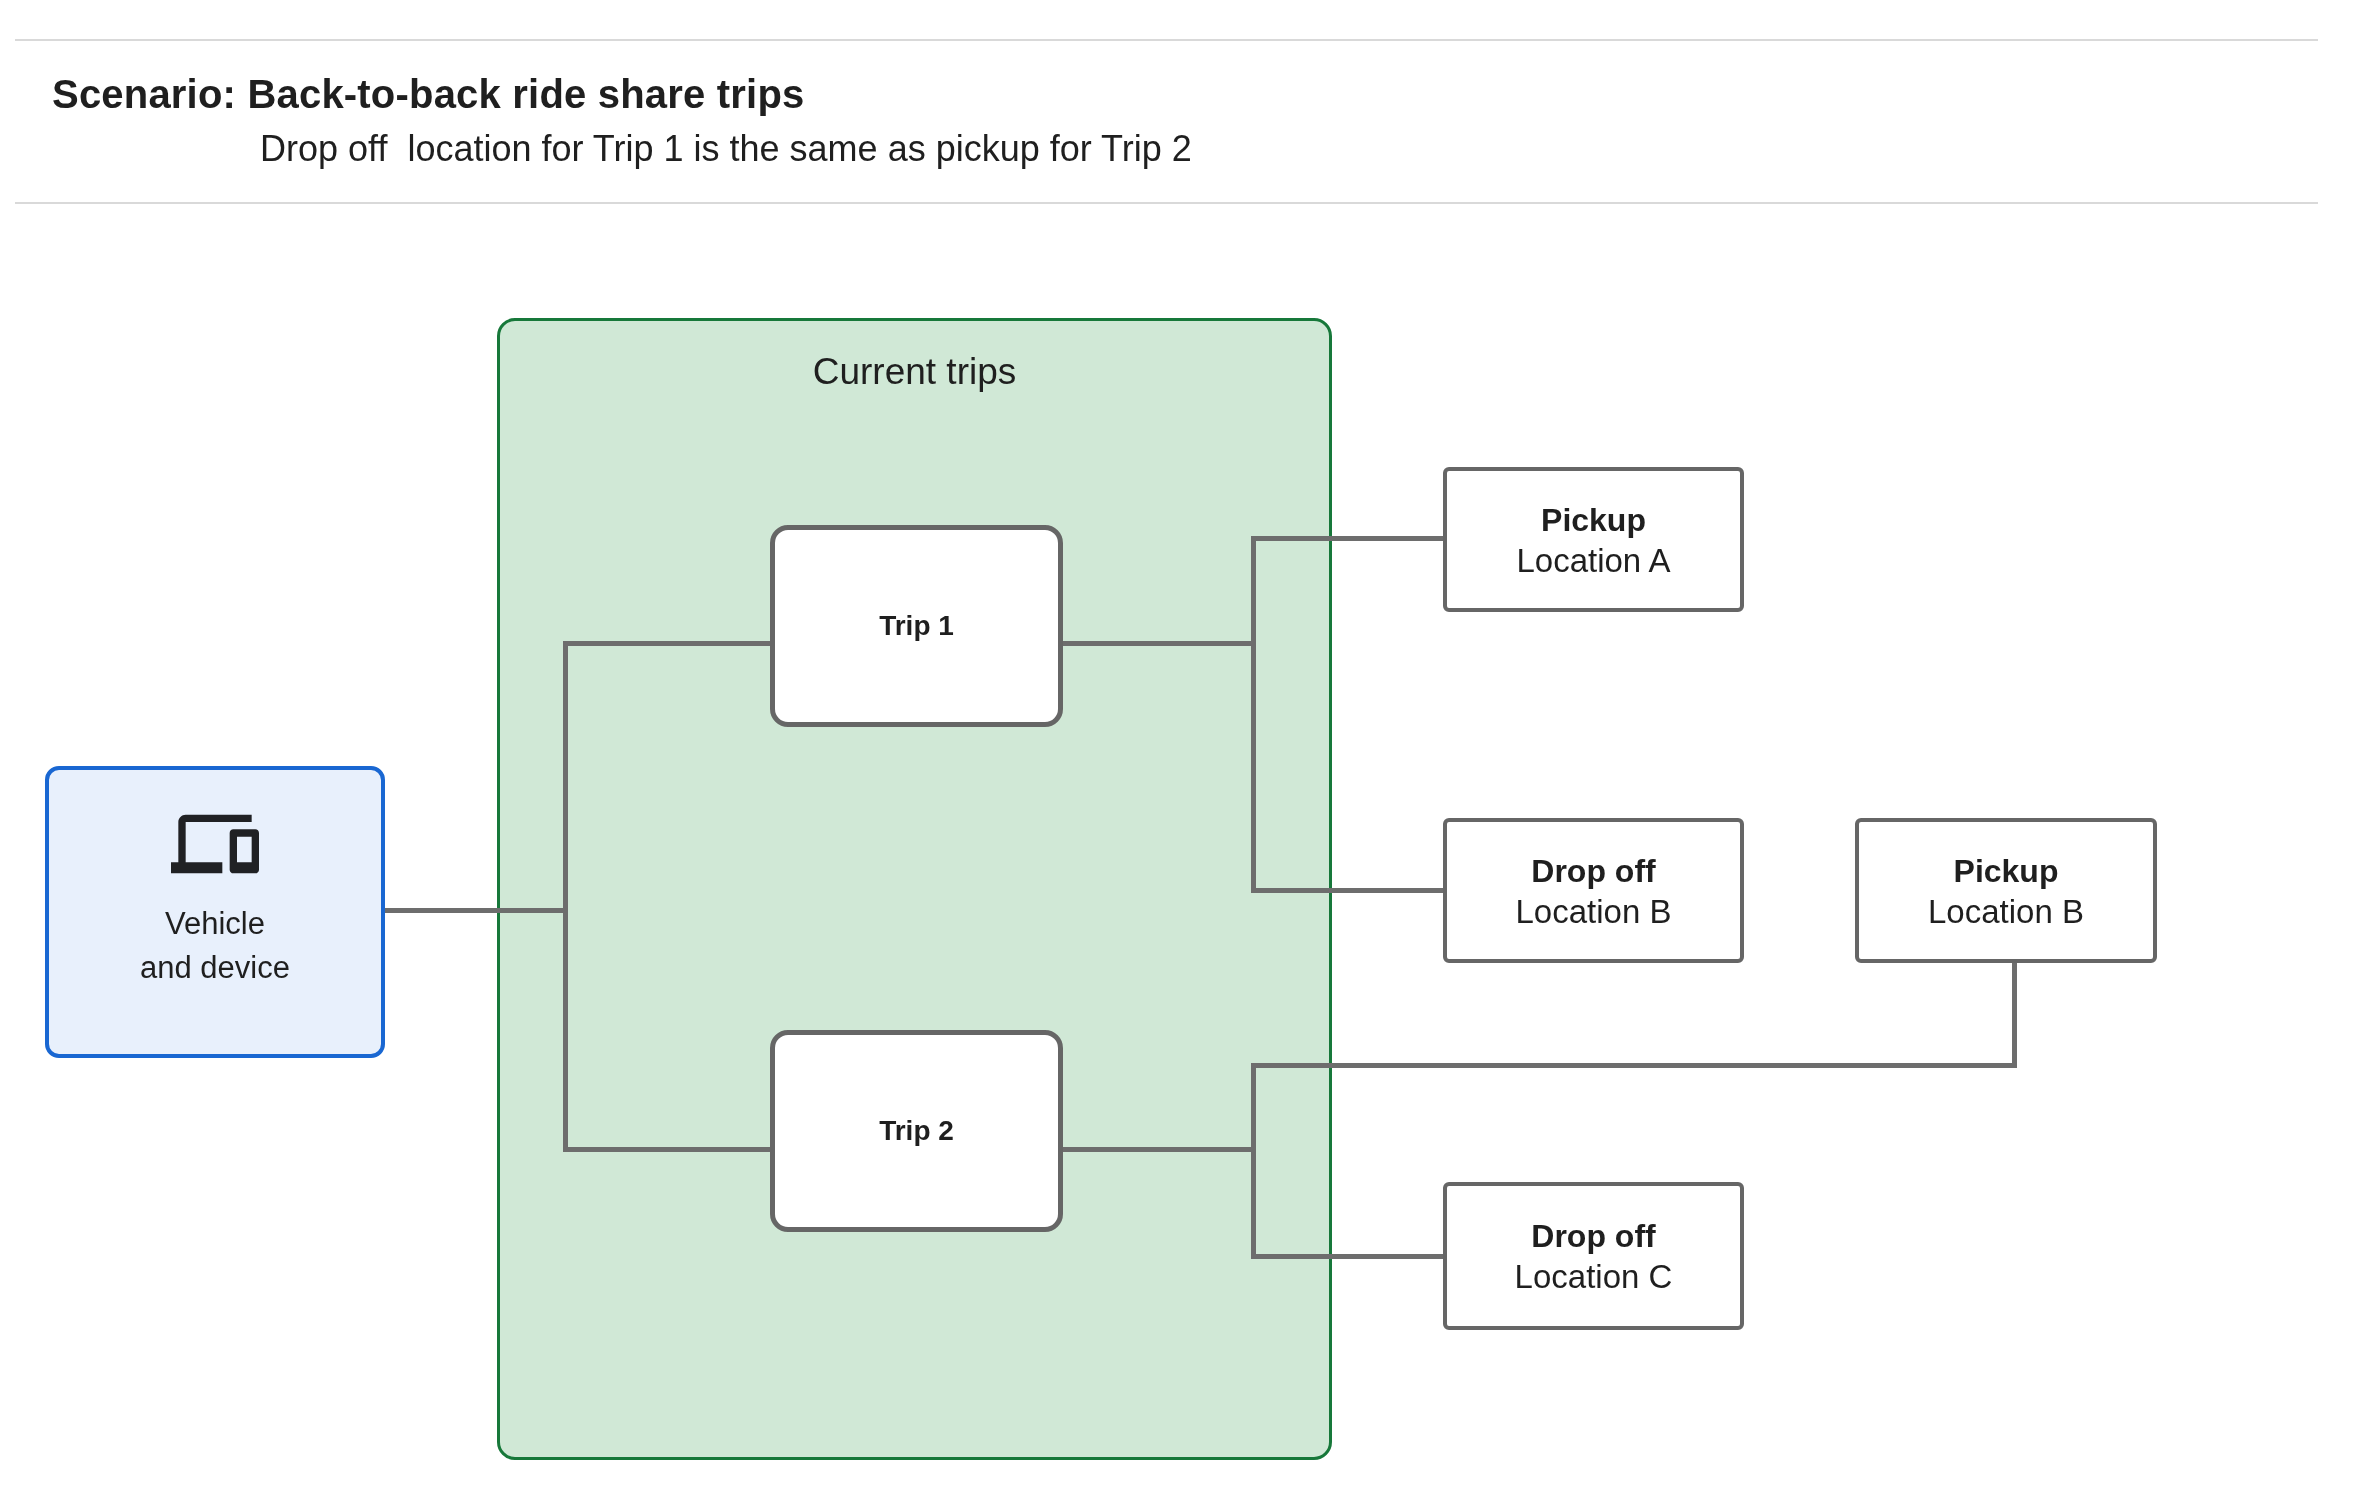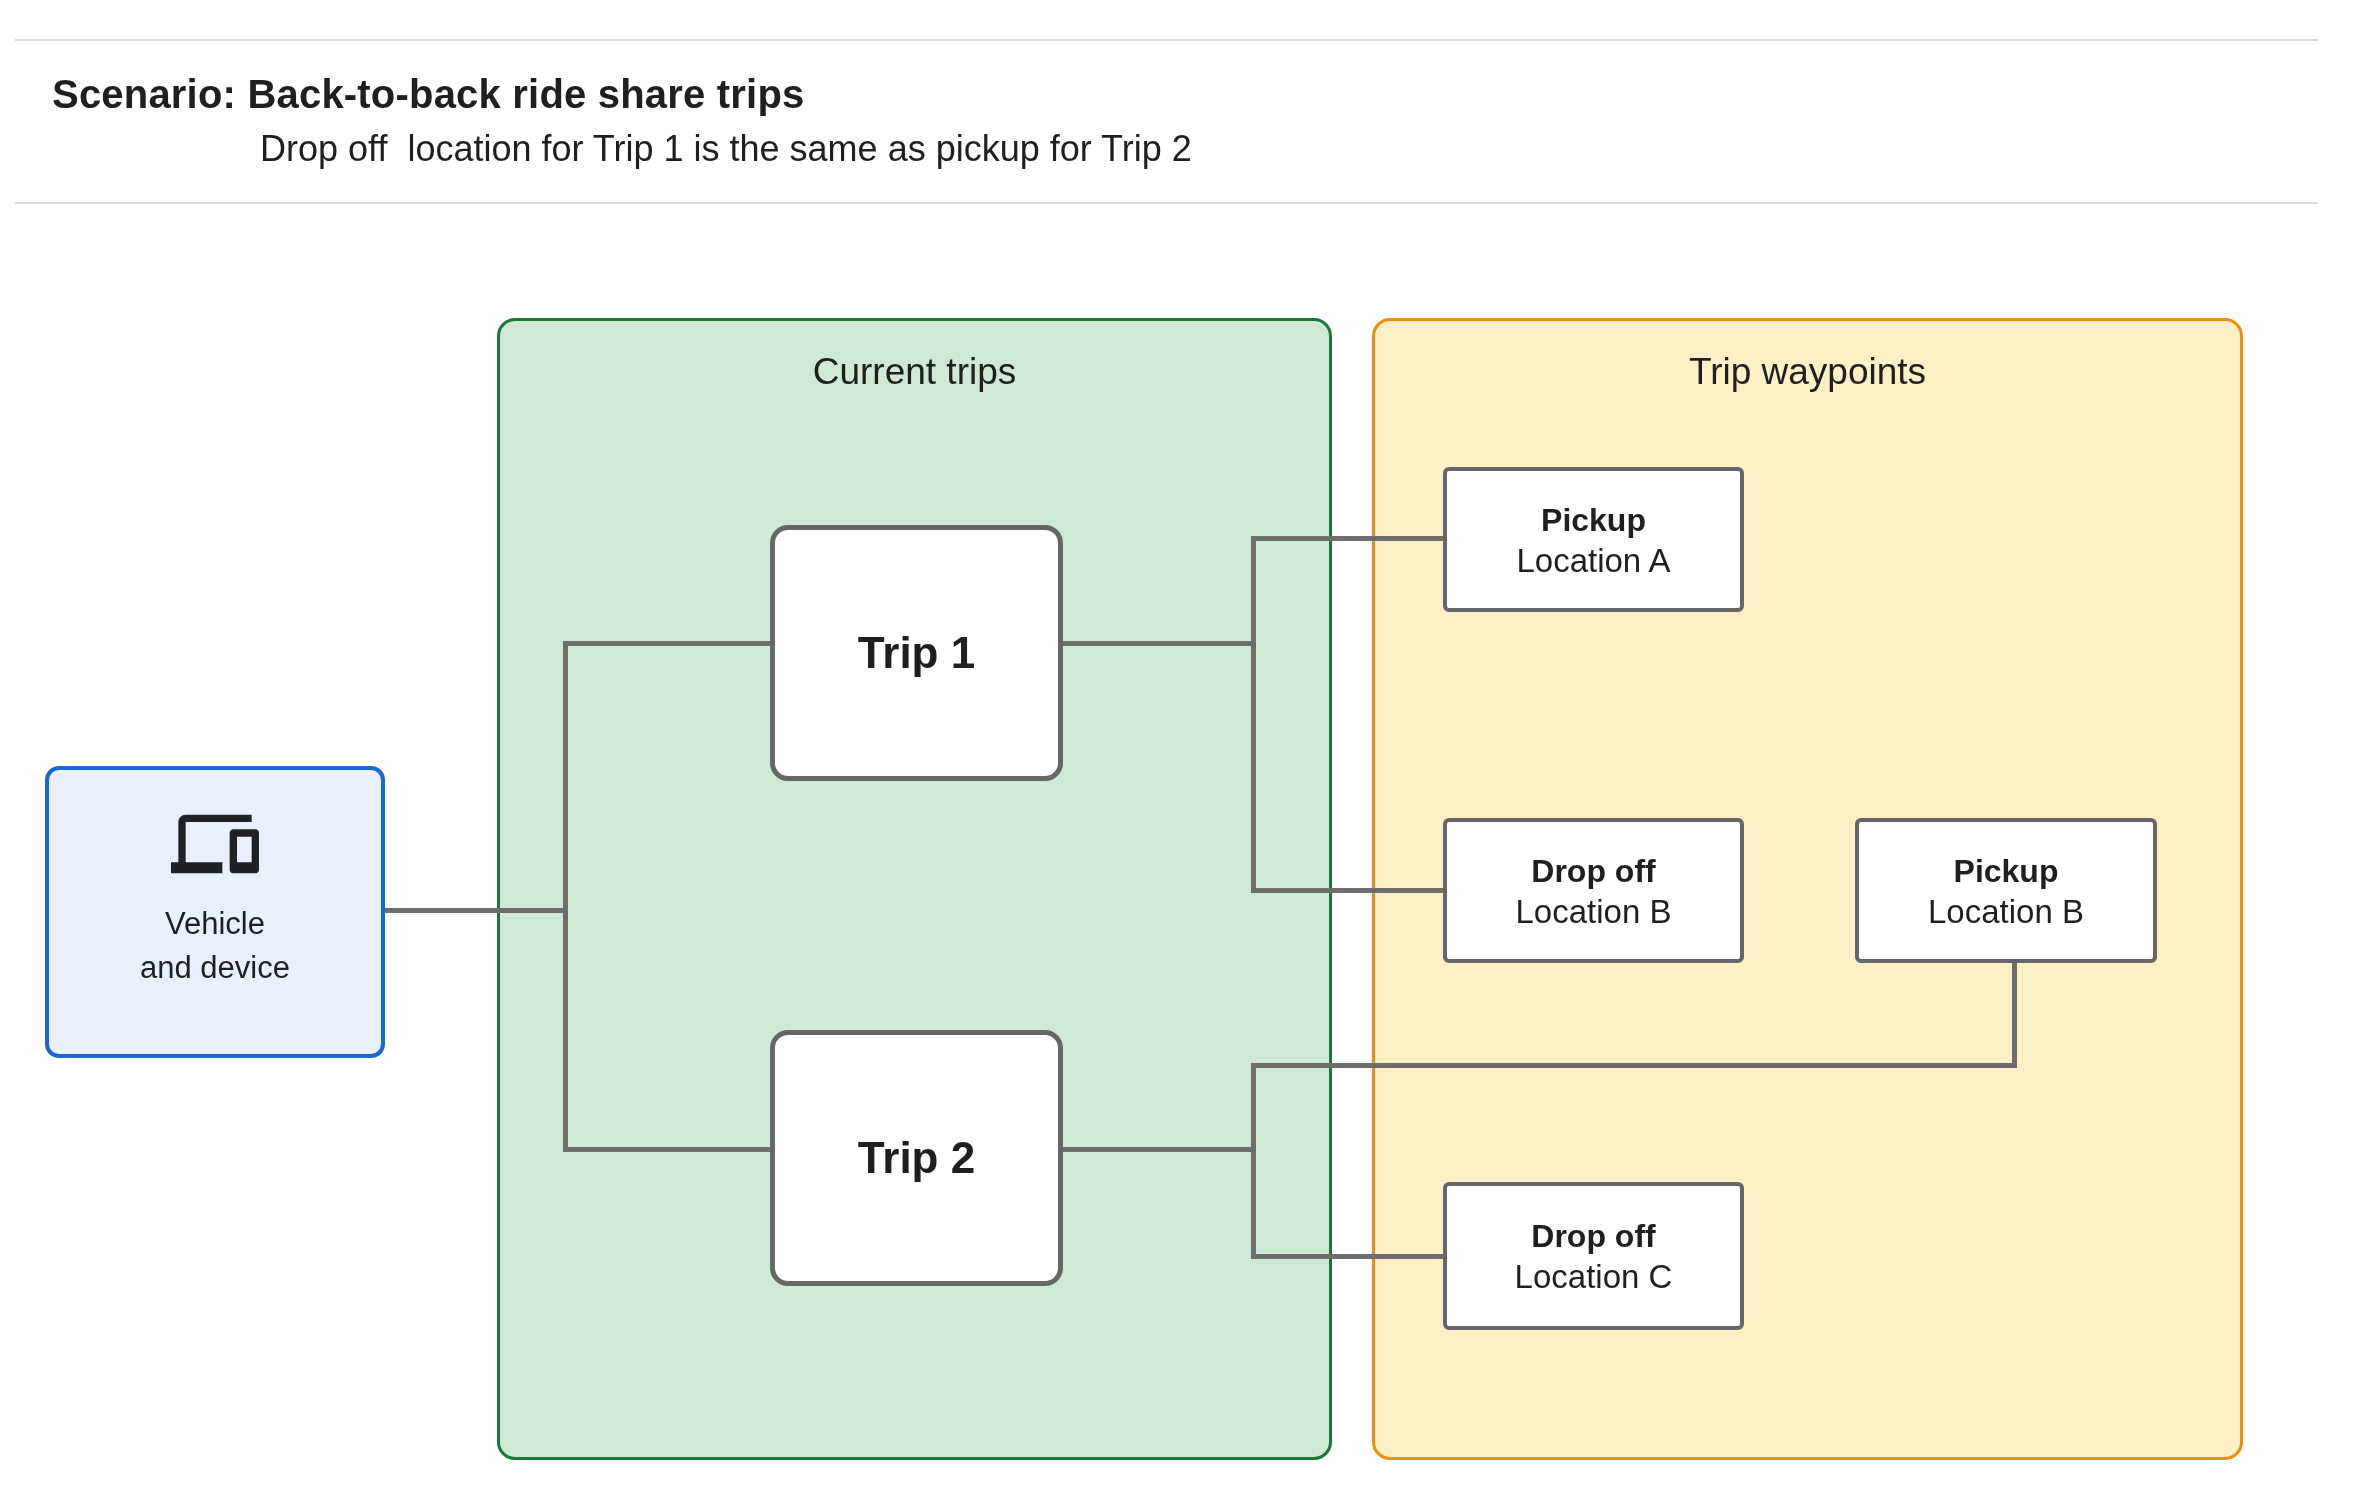--- a/index.html
+++ b/index.html
@@ -47,22 +47,22 @@
   .vehicle{
     left:45px; top:766px; width:340px; height:292px;
     background:var(--vehicle-fill); border:4px solid var(--vehicle-border);
     border-radius:14px; justify-content:flex-start;
   }
   .vehicle svg{margin-top:30px; flex:0 0 auto;}
   .vehicle-label{
     margin-top:14px; text-align:center; font-size:31px; font-weight:400; line-height:44px;
   }
   .trip{
-    width:293px; height:256px; border:5px solid var(--node-border); border-radius:18px;
-    font-size:44px; font-weight:700;
+    width:293px; height:202px; border:5px solid var(--node-border); border-radius:18px;
+    font-size:28px; font-weight:700;
   }
   .trip.t1{left:770px; top:525px;}
   .trip.t2{left:770px; top:1030px;}
   .waypoint{
     width:301px; height:145px; border:4px solid var(--node-border); border-radius:6px;
   }
   .wp-a{left:1443px; top:467px;}
   .wp-b{left:1443px; top:818px;}
   .wp-b2{left:1855px; top:818px; width:302px;}
   .wp-c{left:1443px; top:1182px; height:148px;}
@@ -74,23 +74,20 @@
 
 <div class="canvas">
 
   <div class="divider" style="left:15px; top:39px; width:2303px;"></div>
   <div class="scenario-title">Scenario: Back-to-back ride share trips</div>
   <div class="scenario-subtitle">Drop off  location for Trip 1 is the same as pickup for Trip 2</div>
   <div class="divider" style="left:15px; top:202px; width:2303px;"></div>
 
   <div class="panel trips">
     <div class="panel-title">Current trips</div>
-  </div>
-  <div class="panel waypoints">
-    <div class="panel-title">Trip waypoints</div>
   </div>
 
   <div class="line h-line" style="left:385px; top:908px; width:183px;"></div>
   <div class="line v-line" style="left:563px; top:641px; height:511px;"></div>
   <div class="line h-line" style="left:563px; top:641px; width:207px;"></div>
   <div class="line h-line" style="left:563px; top:1147px; width:207px;"></div>
 
   <div class="line h-line" style="left:1063px; top:641px; width:193px;"></div>
   <div class="line v-line" style="left:1251px; top:536px; height:357px;"></div>
   <div class="line h-line" style="left:1251px; top:536px; width:192px;"></div>

